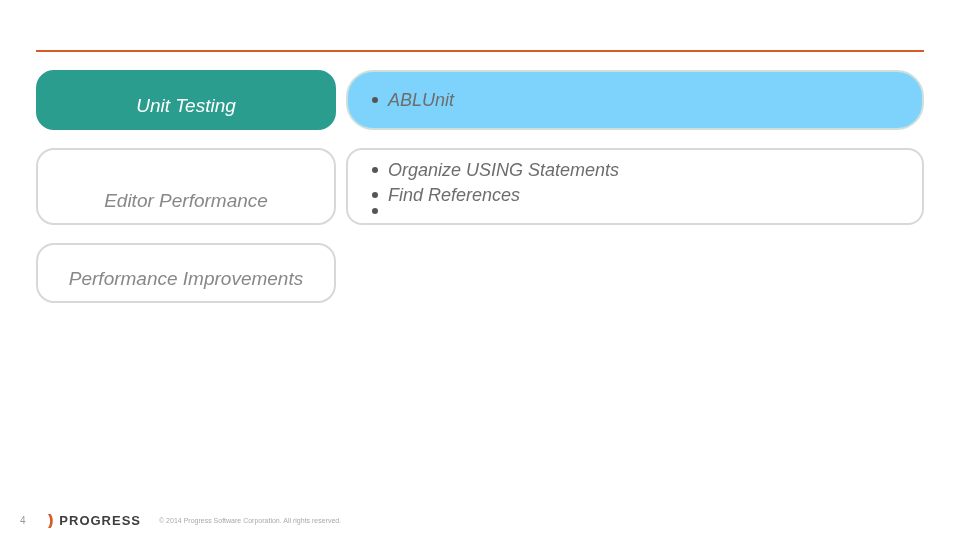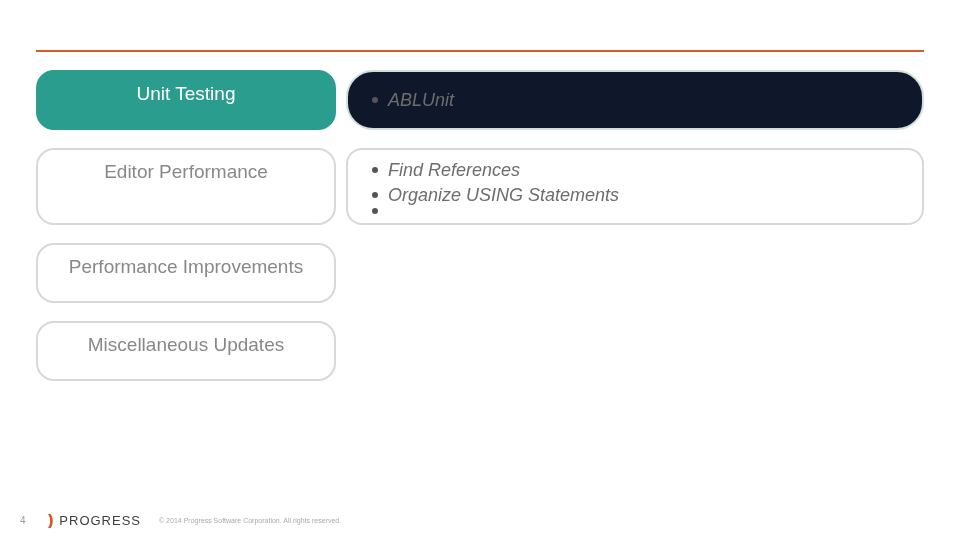--- a/index.html
+++ b/index.html
@@ -7,43 +7,44 @@
   .slide { position: relative; width: 960px; height: 540px; }
   .topbar { position: absolute; left: 0; right: 0; height: 50px; top: 0; }
   .rule { position: absolute; left: 36px; right: 36px; top: 50px; height: 2px; background: #d85a28; }
   .grid { position: absolute; left: 36px; right: 36px; top: 70px; bottom: 70px; }
   .row { display: flex; align-items: stretch; gap: 0; margin-bottom: 18px; }
   .row:last-child { margin-bottom: 0; }
   .cat {
     flex: 0 0 300px;
     border-radius: 18px;
     display: flex;
-    align-items: flex-start;
+    align-items: flex-end;
     justify-content: center;
+    font-style: italic;
     font-size: 19px;
     color: #888;
     border: 2px solid #d8d8d8;
     padding: 10px 16px;
     text-align: center;
     line-height: 1.25;
     min-height: 60px;
   }
   .cat.active { background: #2a9d8f; border-color: #2a9d8f; color: #fff; }
   .items {
     flex: 1;
     margin-left: 10px;
     border-radius: 16px;
     border: 2px solid #d8d8d8;
     display: flex;
     flex-direction: column;
     justify-content: center;
     padding: 8px 24px;
     min-height: 60px;
   }
-  .items.tint { background: #0f172a; border-color: #cfe0da; border-radius: 27px; }
+  .items.tint { background: #7dd3fc; border-color: #cfe0da; border-radius: 27px; }
   .it {
     display: flex;
     align-items: center;
     font-style: italic;
     font-size: 18px;
     color: #6d6d6d;
     line-height: 1.25;
     padding: 1px 0;
   }
   .it .dot { width: 6px; height: 6px; border-radius: 50%; background: #555; margin-right: 10px; flex: 0 0 6px; }
@@ -51,21 +52,21 @@
     position: absolute;
     left: 0; right: 0; bottom: 12px;
     display: flex;
     align-items: center;
     padding-left: 20px;
     gap: 18px;
   }
   .pageno { font-size: 10px; color: #9a9a9a; min-width: 10px; }
   .logo { display: flex; align-items: center; gap: 6px; }
   .logo .chevs { font-family: Arial; font-weight: 900; font-size: 14px; letter-spacing: -4px; color: #d85a28; }
-  .logo .word { font-weight: 400; font-size: 13px; letter-spacing: 1px; color: #3e3e3e; margin-left: 4px; }
+  .logo .word { font-weight: 700; font-size: 13px; letter-spacing: 1px; color: #3e3e3e; margin-left: 4px; }
   .copy { font-size: 7px; color: #a9a9a9; }
 </style>
 </head>
 <body>
 
 <div class="slide">
   <div class="topbar"></div>
   <div class="rule"></div>
 
   <div class="grid">
@@ -82,42 +83,39 @@
       </div>
     </div>
 
     <div class="row">
       <div class="cat">
         <span>Editor Performance</span>
       </div>
       <div class="items">
         <div class="it">
           <span class="dot"></span>
-          <span>Find References</span>
+          <span>Organize USING Statements</span>
         </div>
         <div class="it">
           <span class="dot"></span>
-          <span>Organize USING Statements</span>
+          <span>Find References</span>
         </div>
         <div class="it">
           <span class="dot"></span>
         </div>
       </div>
     </div>
 
     <div class="row">
       <div class="cat">
         <span>Performance Improvements</span>
       </div>
     </div>
 
     <div class="row">
-      <div class="cat">
-        <span>Miscellaneous Updates</span>
-      </div>
     </div>
 
   </div>
 
   <div class="footer">
     <span class="pageno">4</span>
     <span class="logo">
       <span class="chevs">))</span>
       <span class="word">PROGRESS</span>
     </span>

